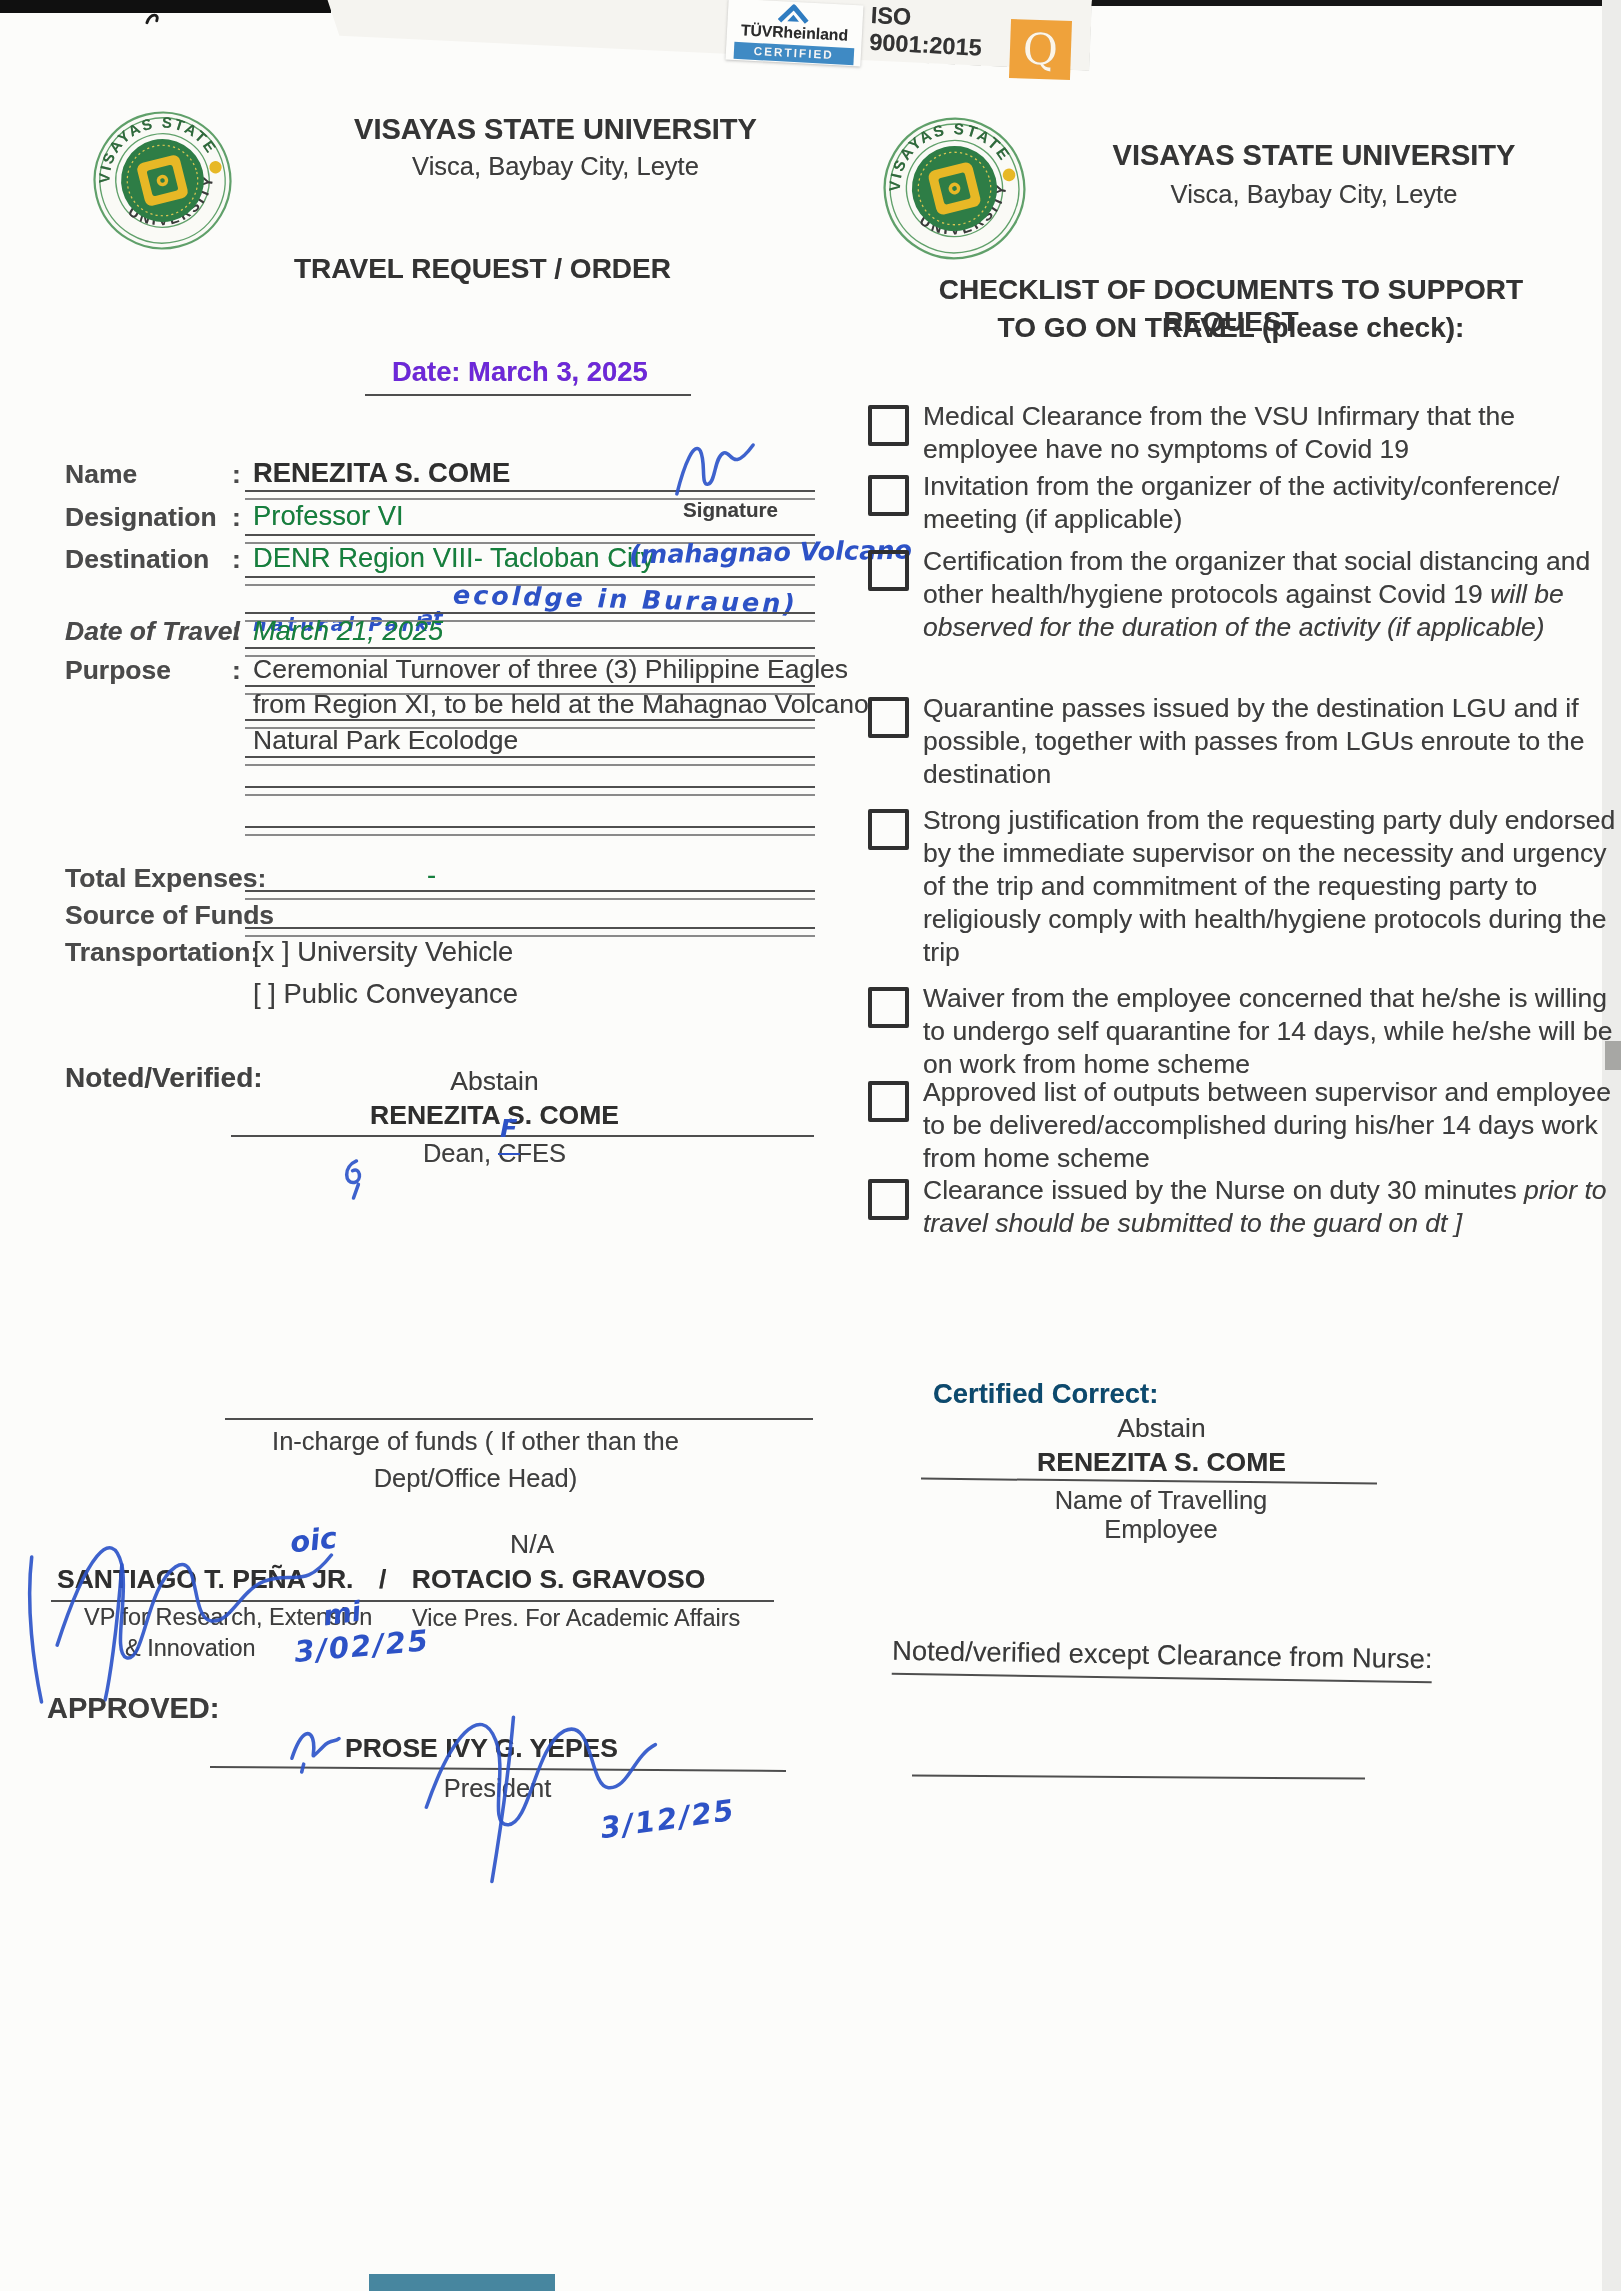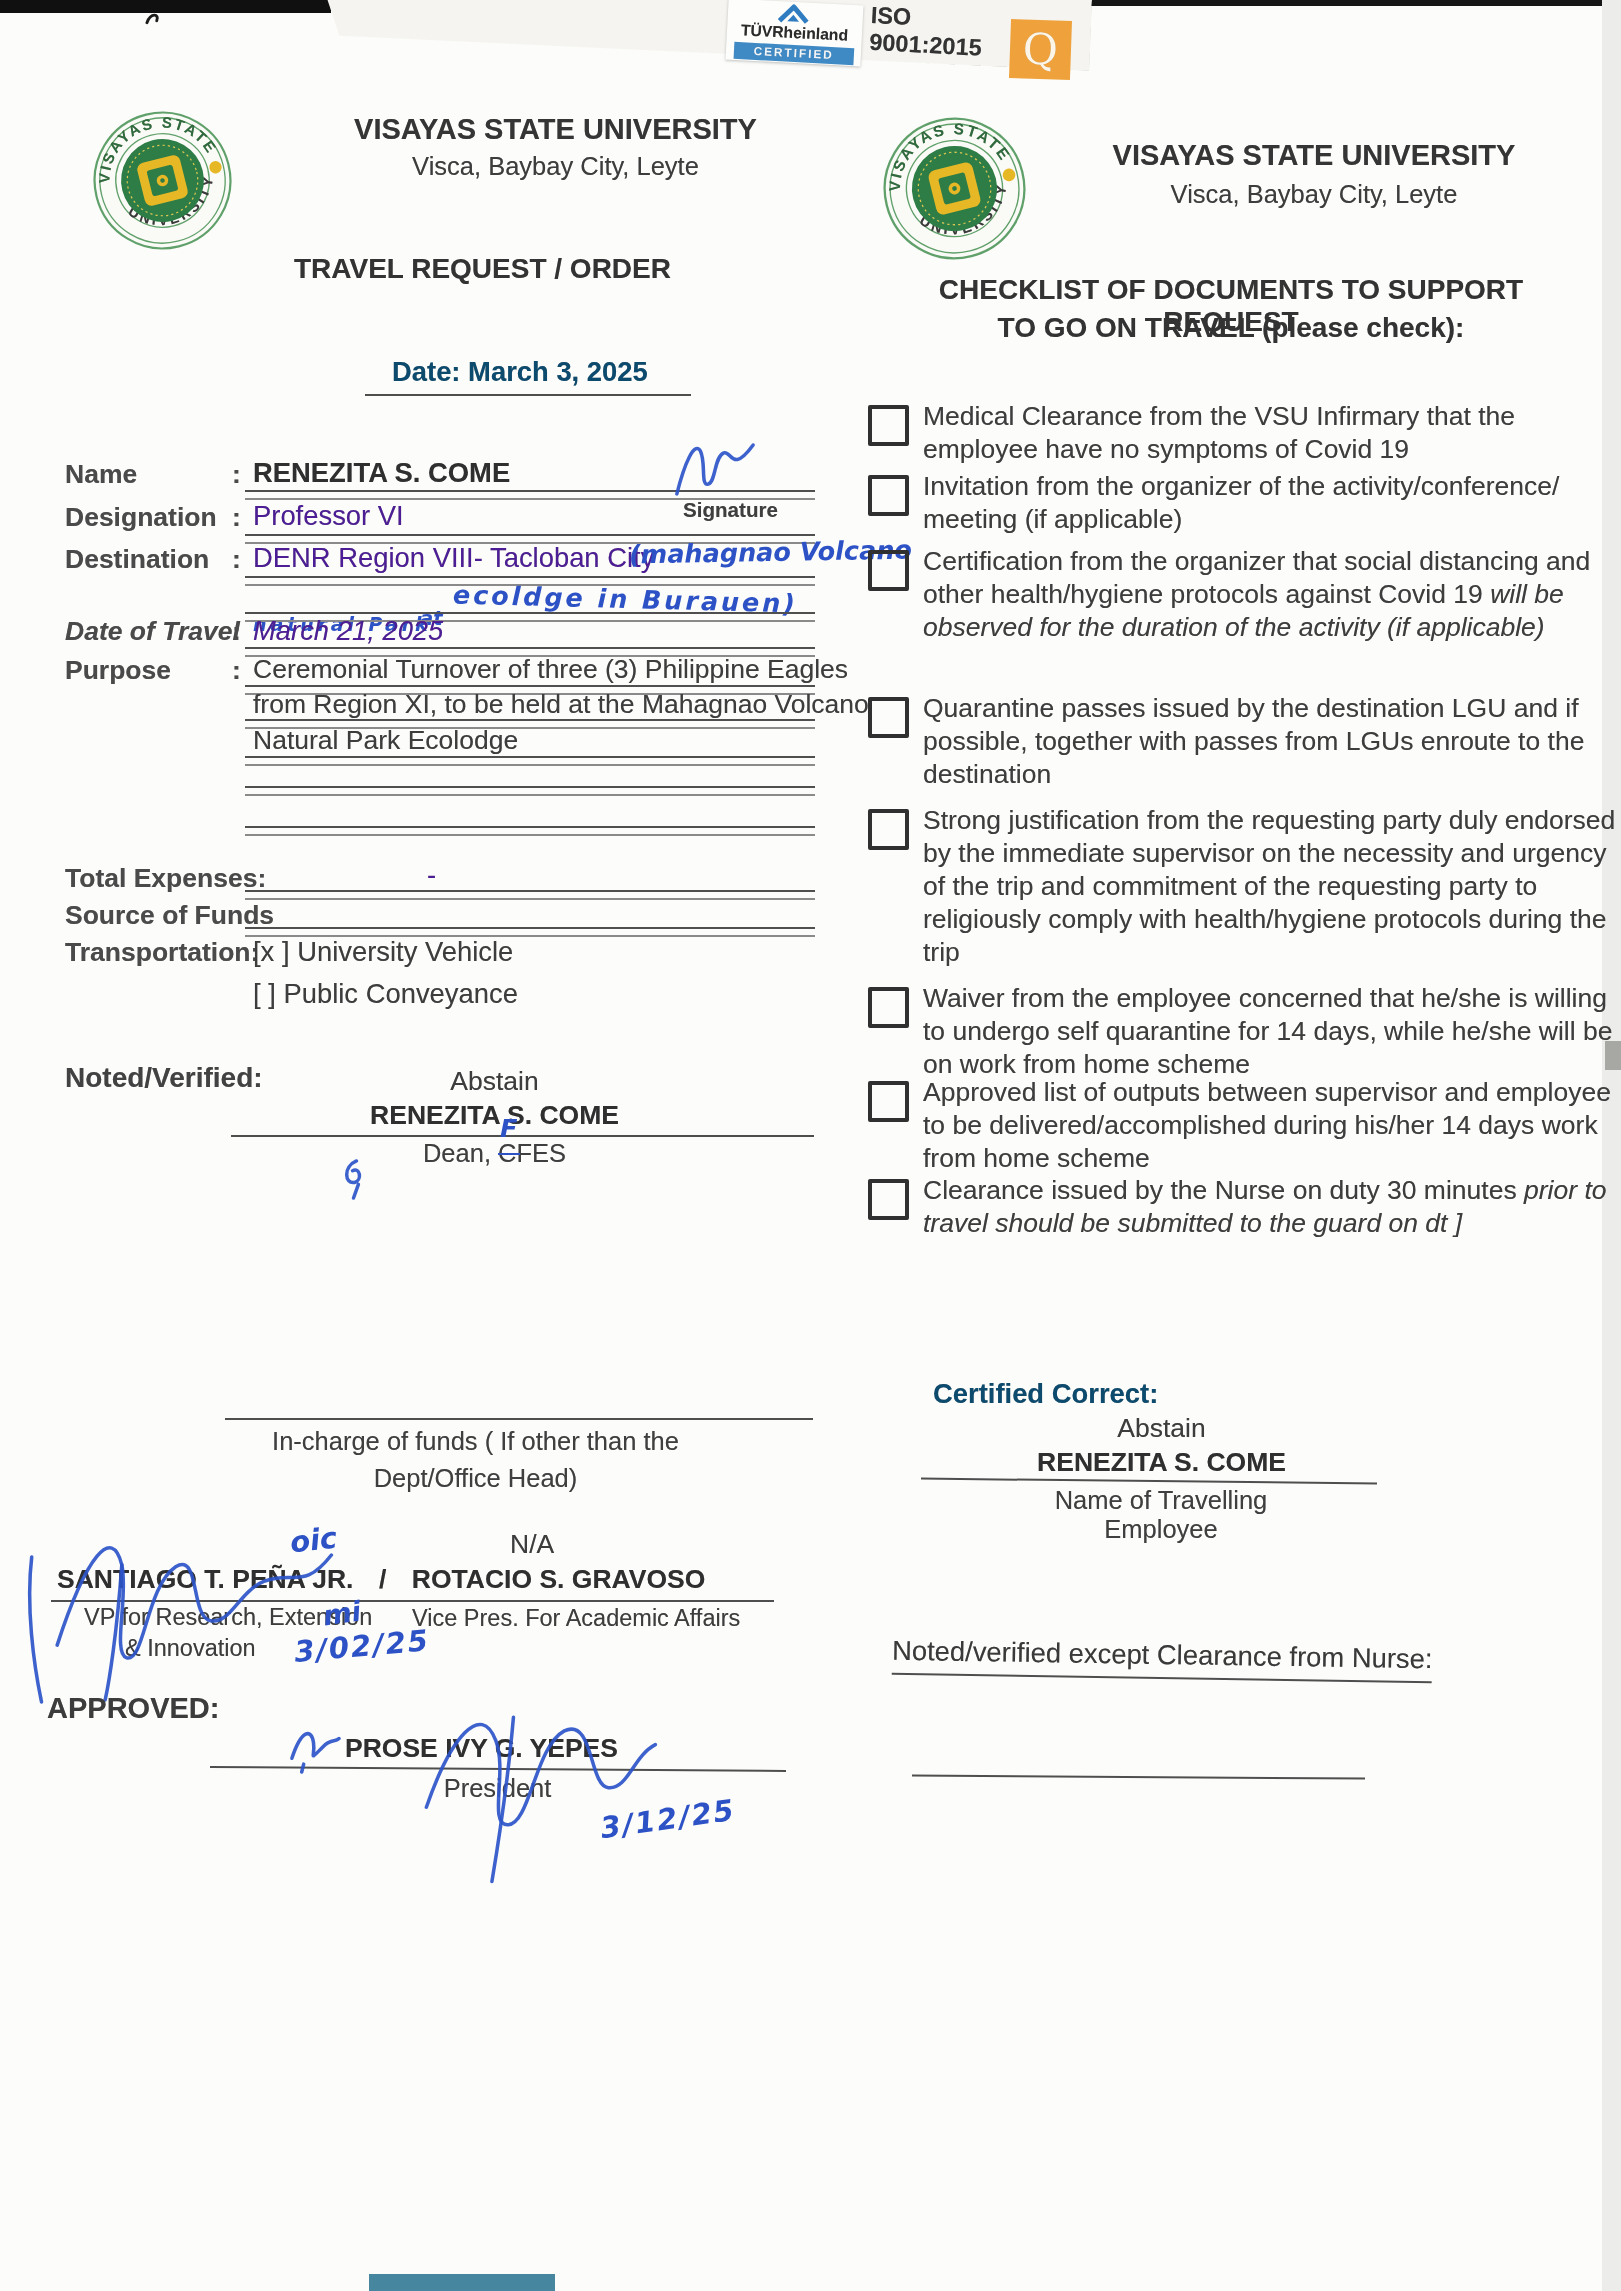--- a/index.html
+++ b/index.html
@@ -6,21 +6,21 @@
   .page{position:relative;width:1621px;height:2292px;background:#fcfcfa;overflow:hidden;
         font-family:"Liberation Sans",sans-serif;color:#3d3d3d;
         text-shadow:0 0 0.6px rgba(70,70,70,.45);}
   .abs{position:absolute;}
   .b{font-weight:bold;}
   .i{font-style:italic;}
   .ctr{text-align:center;}
   .ln{position:absolute;border-top:2.9px solid #4e4e4e;height:0;}
   .ln2{position:absolute;height:5.9px;border-top:2px solid #4f4f4f;border-bottom:2px solid #8a8a8a;}
   .lbl{font-size:26.5px;font-weight:bold;color:#4a4a4a;}
-  .val{font-size:27.4px;color:#4c1d95;}
+  .val{font-size:27.4px;color:#15803d;}
   .hw{color:#2d52c6;font-family:"DejaVu Sans",sans-serif;font-style:italic;font-weight:bold;
       text-shadow:none;}
   .chk{position:absolute;left:866px;width:757px;}
   .chk .box{position:absolute;left:2px;top:4.9px;width:33px;height:33px;border:4.9px solid #303030;
             border-radius:2px;background:transparent;}
   .chk .txt{margin-left:57px;font-size:26.5px;line-height:33px;color:#3d3d3d;}
   .cap{font-size:25.5px;color:#3f3f3f;}
   svg.sig{overflow:visible;}
   .sigpath{fill:none;stroke:#2e55c9;stroke-width:3.6;stroke-linecap:round;stroke-linejoin:round;opacity:.92;}
 </style>
@@ -85,21 +85,21 @@
 
   <svg class="abs" style="left:92px;top:110px;" width="141" height="141" viewBox="0 0 160 160">
       <use href="#vsu-seal"></use>
     </svg>
 
   <div class="abs b ctr" style="left:323px;top:113px;width:465px;font-size:29px;color:#353535;">VISAYAS STATE UNIVERSITY</div>
   <div class="abs ctr" style="left:323px;top:152px;width:465px;font-size:25.5px;">Visca, Baybay City, Leyte</div>
 
   <div class="abs b ctr" style="left:250px;top:253px;width:465px;font-size:28px;color:#333;">TRAVEL REQUEST / ORDER</div>
 
-  <div class="abs b" style="left:392px;top:356px;font-size:27.4px;color:#0c4a6e;">Date: March 3, 2025</div>
+  <div class="abs b" style="left:392px;top:356px;font-size:27.4px;color:#6d28d9;">Date: March 3, 2025</div>
   <div class="ln" style="left:365px;top:394px;width:326px;"></div>
 
   <div class="abs lbl" style="left:65px;top:459px;">Name</div>
   <div class="abs lbl" style="left:232px;top:459px;">:</div>
   <div class="abs val b" style="left:253px;top:457px;color:#2f2f2f;">RENEZITA S. COME</div>
   <div class="ln2" style="left:245px;top:490px;width:570px;"></div>
   <svg class="abs sig" style="left:671px;top:435px;" width="88" height="65" viewBox="0 0 90 66">
     <path class="sigpath" d="M6 60 C 14 28 24 6 30 16 C 36 28 30 52 38 50 C 46 48 44 22 54 18 C 62 15 62 40 84 10"></path>
   </svg>
   <div class="abs b" style="left:683px;top:498px;font-size:20.6px;color:#3f3f3f;">Signature</div>

